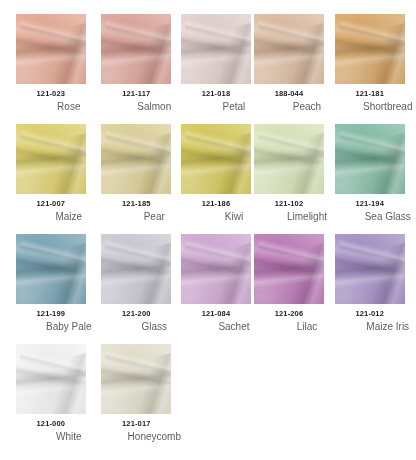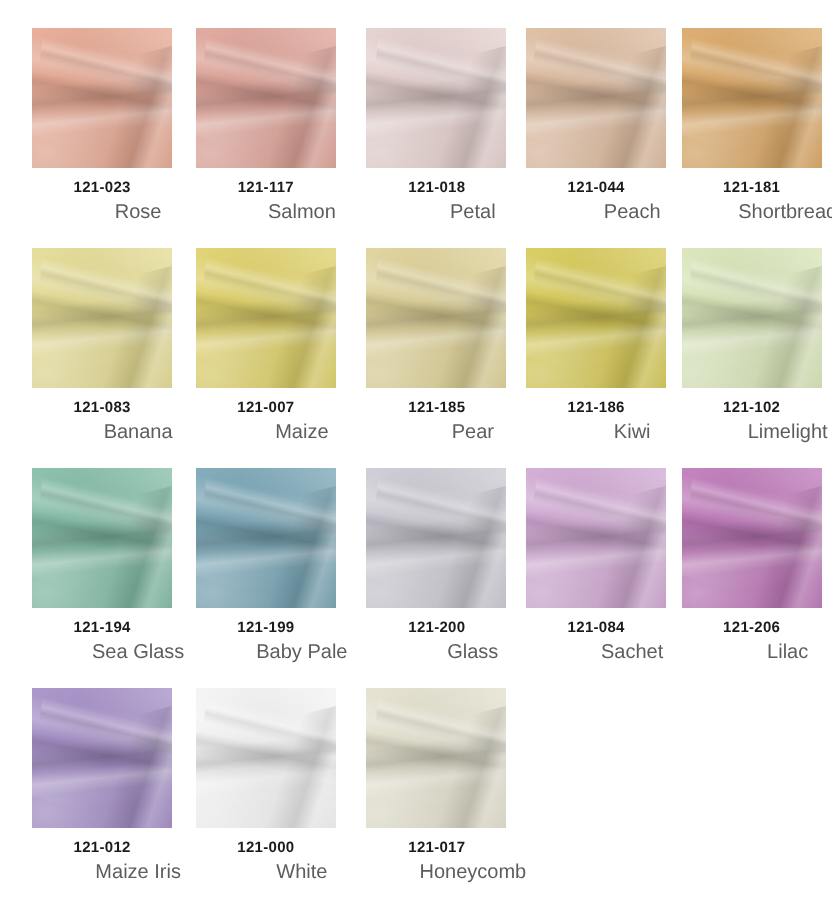--- a/index.html
+++ b/index.html
@@ -188,49 +188,37 @@
     </div>
     <div class="swatch-cell">
       <div class="chip">
         <div class="base" style="background: rgb(220, 187, 159);"></div>
         <div class="shade"></div>
         <div class="crease-a"></div>
         <div class="crease-b"></div>
         <div class="crease-c"></div>
         <div class="crease-d"></div>
       </div>
-      <div class="chip-code">121-044</div>
+      <div class="chip-code">188-044</div>
       <div class="chip-name">Peach</div>
     </div>
     <div class="swatch-cell">
       <div class="chip">
         <div class="base" style="background: rgb(217, 167, 103);"></div>
         <div class="shade"></div>
         <div class="crease-a"></div>
         <div class="crease-b"></div>
         <div class="crease-c"></div>
         <div class="crease-d"></div>
       </div>
       <div class="chip-code">121-181</div>
       <div class="chip-name">Shortbread</div>
     </div>
     <div class="swatch-cell">
       <div class="chip">
-        <div class="base" style="background: rgb(227, 218, 147);"></div>
-        <div class="shade"></div>
-        <div class="crease-a"></div>
-        <div class="crease-b"></div>
-        <div class="crease-c"></div>
-        <div class="crease-d"></div>
-      </div>
-      <div class="chip-code">121-083</div>
-      <div class="chip-name">Banana</div>
-    </div>
-    <div class="swatch-cell">
-      <div class="chip">
         <div class="base" style="background: rgb(222, 208, 107);"></div>
         <div class="shade"></div>
         <div class="crease-a"></div>
         <div class="crease-b"></div>
         <div class="crease-c"></div>
         <div class="crease-d"></div>
       </div>
       <div class="chip-code">121-007</div>
       <div class="chip-name">Maize</div>
     </div>

